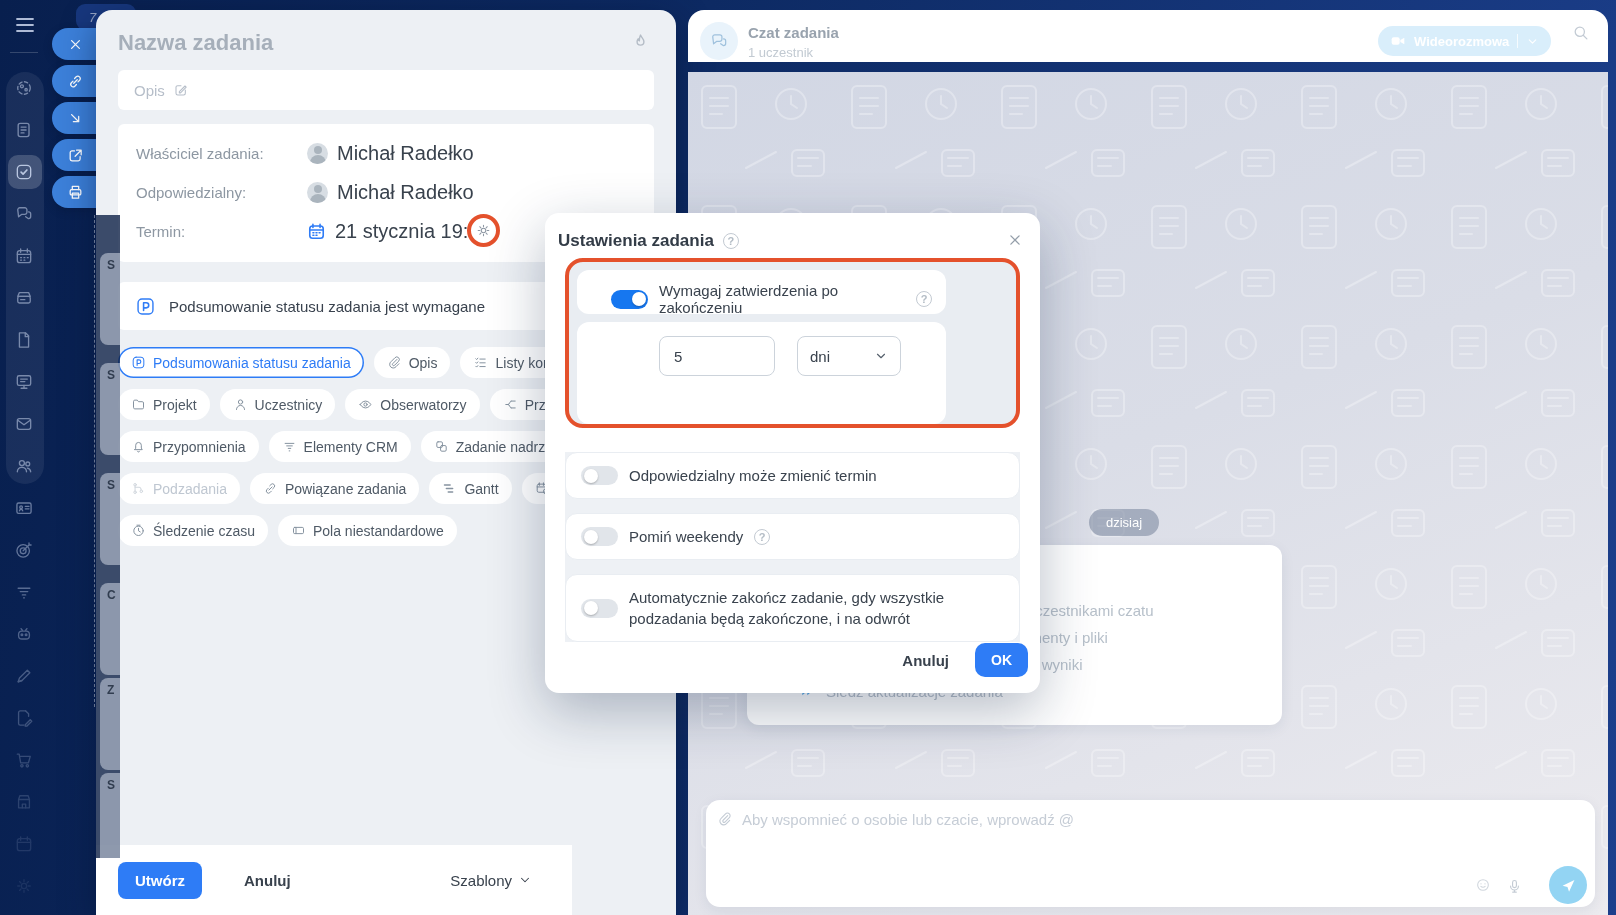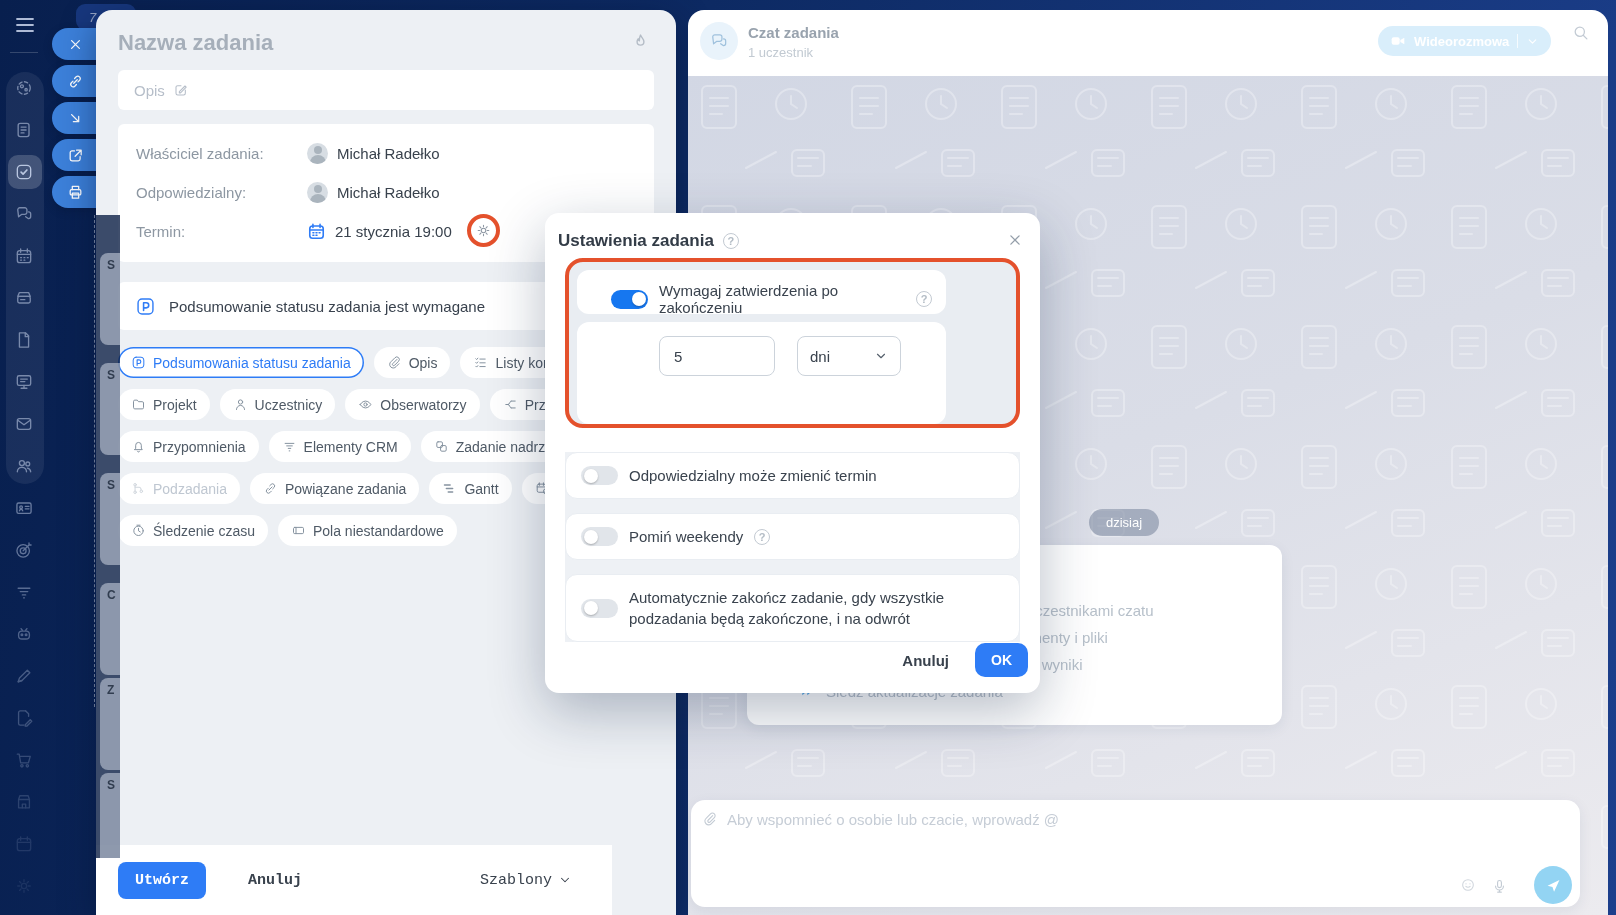--- a/index.html
+++ b/index.html
@@ -38,68 +38,68 @@
   .flame{left:630px;top:32px;color:#b4bcc6;}
   .card{background:#fff;border-radius:6px;}
   .opis-card{left:118px;top:70px;width:536px;height:40px;display:flex;align-items:center;
              padding-left:16px;box-sizing:border-box;color:#b6bec9;font-size:15px;gap:8px;cursor:text;}
   .fields-card{left:118px;top:124px;width:536px;height:138px;}
   .frow{position:absolute;left:18px;height:26px;display:flex;align-items:center;}
   .flabel{width:171px;font-size:15px;color:#8d97a2;}
   .avatar{width:21px;height:21px;border-radius:50%;background:#d7dde3;position:relative;overflow:hidden;margin-right:9px;}
   .avatar::before{content:"";position:absolute;left:6.5px;top:3px;width:8px;height:8px;border-radius:50%;background:#aab4bd;}
   .avatar::after{content:"";position:absolute;left:2.5px;top:12px;width:16px;height:10px;border-radius:8px 8px 0 0;background:#aab4bd;}
-  .fvalue{font-size:15px;color:#39424d;}
+  .fvalue{font-size:20px;color:#39424d;}
   .cal-ic{color:#2f7cf6;margin-right:9px;}
   .gear-ring{left:467px;top:214px;width:33px;height:33px;border-radius:50%;border:4px solid #e4512c;
              box-sizing:border-box;display:flex;align-items:center;justify-content:center;color:#8e98a4;
              background:#fff;cursor:pointer;}
   .banner-card{left:118px;top:282px;width:536px;height:48px;display:flex;align-items:center;gap:13px;
                padding-left:17px;box-sizing:border-box;font-size:15px;color:#39424e;}
   .pbadge{color:#2f7cf6;flex:0 0 auto;}
   .chips{left:118px;top:347px;width:540px;display:flex;flex-wrap:wrap;gap:11px 10px;}
   .chip{height:31px;border-radius:16px;background:#fff;display:flex;align-items:center;gap:7px;
         padding:0 13px;font-size:14px;color:#4f5a66;cursor:pointer;box-sizing:border-box;white-space:nowrap;}
   .chip .ci{color:#8693a0;}
   .chip.active{box-shadow:inset 0 0 0 1.5px #2e7cf6;color:#2e7cf6;}
   .chip.active .ci{color:#2e7cf6;}
   .chip.disabled{color:#bfc7d1;cursor:default;}
   .chip.disabled .ci{color:#d0d6dd;}
-  .form-footer{left:96px;top:845px;width:516px;height:70px;background:#fff;display:flex;align-items:center;font-family:Liberation Mono, monospace;}
+  .form-footer{left:96px;top:845px;width:476px;height:70px;background:#fff;display:flex;align-items:center;}
   .btn-primary{background:#2e7cf6;color:#fff;border:none;border-radius:8px;font-weight:700;
                font-size:15px;padding:10px 17px;cursor:pointer;font-family:inherit;}
   .btn-create{margin-left:22px;}
   .link-btn{font-size:15px;font-weight:600;color:#39424d;margin-left:42px;cursor:pointer;}
   .templates{margin-left:auto;margin-right:40px;display:flex;align-items:center;gap:6px;
              font-size:15px;color:#39424d;cursor:pointer;}
 
   
   .chat-panel{left:688px;top:10px;width:920px;height:905px;border-radius:16px 16px 0 0;overflow:hidden;}
-  .chat-header{position:absolute;left:0;top:0;width:100%;height:66px;background:#fff;z-index:3;text-align:right;}
+  .chat-header{position:absolute;left:0;top:0;width:100%;height:52px;background:#fff;z-index:3;text-align:right;}
   .chat-av{position:absolute;left:12px;top:12px;width:38px;height:38px;border-radius:50%;
            background:#e9f3fb;display:flex;align-items:center;justify-content:center;color:#9fc1dd;}
   .chat-title{position:absolute;left:60px;top:14px;font-size:15px;font-weight:600;color:#99a3ae;}
   .chat-sub{position:absolute;left:60px;top:35px;font-size:13px;color:#c2cad2;}
   .video-pill{position:absolute;left:690px;top:16px;height:30px;border-radius:16px;background:#d9eefb;
               display:flex;align-items:center;gap:8px;padding:0 12px;color:#fff;cursor:pointer;}
   .video-pill .lbl{font-size:13px;font-weight:700;}
   .video-div{width:1px;height:14px;background:rgba(255,255,255,.75);}
   .chat-search{position:absolute;left:884px;top:14px;color:#c3cbd4;cursor:pointer;}
   .chat-body{position:absolute;left:0;top:62px;width:100%;height:843px;
              background:linear-gradient(160deg,#d2d7e4 0%,#dadde7 45%,#ecebef 100%);}
   .date-badge{position:absolute;left:401px;top:437px;width:70px;height:27px;border-radius:14px;
               background:rgba(119,131,155,.55);color:#fff;font-size:13px;display:flex;
               align-items:center;justify-content:center;}
   .welcome-card{position:absolute;left:59px;top:473px;width:535px;height:180px;background:#fff;
                 border-radius:12px;box-shadow:0 4px 14px rgba(30,50,90,.08);
                 padding:52px 0 0 52px;box-sizing:border-box;}
   .wline{display:flex;align-items:center;gap:11px;height:27px;font-size:15px;color:#b7c0ca;}
   .wline .wi{color:#b9c3cd;}
   .wline.accent .wi{color:#58a8e6;}
-  .input-card{position:absolute;left:3px;top:728px;width:889px;height:107px;background:#fff;
+  .input-card{position:absolute;left:18px;top:728px;width:889px;height:107px;background:#fff;
               border-radius:14px;box-shadow:0 4px 14px rgba(30,50,90,.08);}
   .clip{position:absolute;left:11px;top:11px;color:#c3cbd4;cursor:pointer;}
   .chat-ph{position:absolute;left:36px;top:11px;font-size:15px;color:#c6cdd6;}
   .in-smile{position:absolute;right:104px;bottom:14px;color:#d0d6dd;cursor:pointer;}
   .in-mic{position:absolute;right:72px;bottom:12px;color:#c3cbd4;cursor:pointer;}
   .send-btn{position:absolute;right:8px;bottom:3px;width:38px;height:38px;border-radius:50%;
             background:#93d4f3;display:flex;align-items:center;justify-content:center;color:#fff;cursor:pointer;}
 
   
   .modal{left:545px;top:213px;width:495px;height:480px;background:#fff;border-radius:14px;

